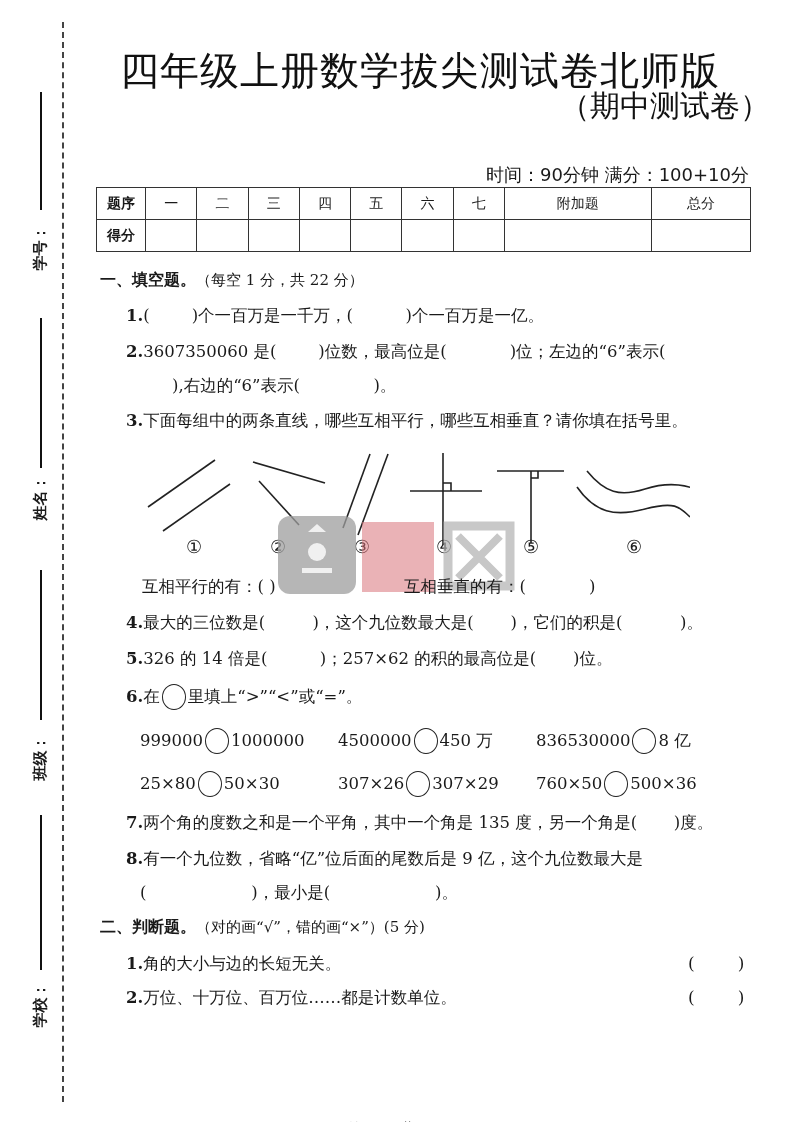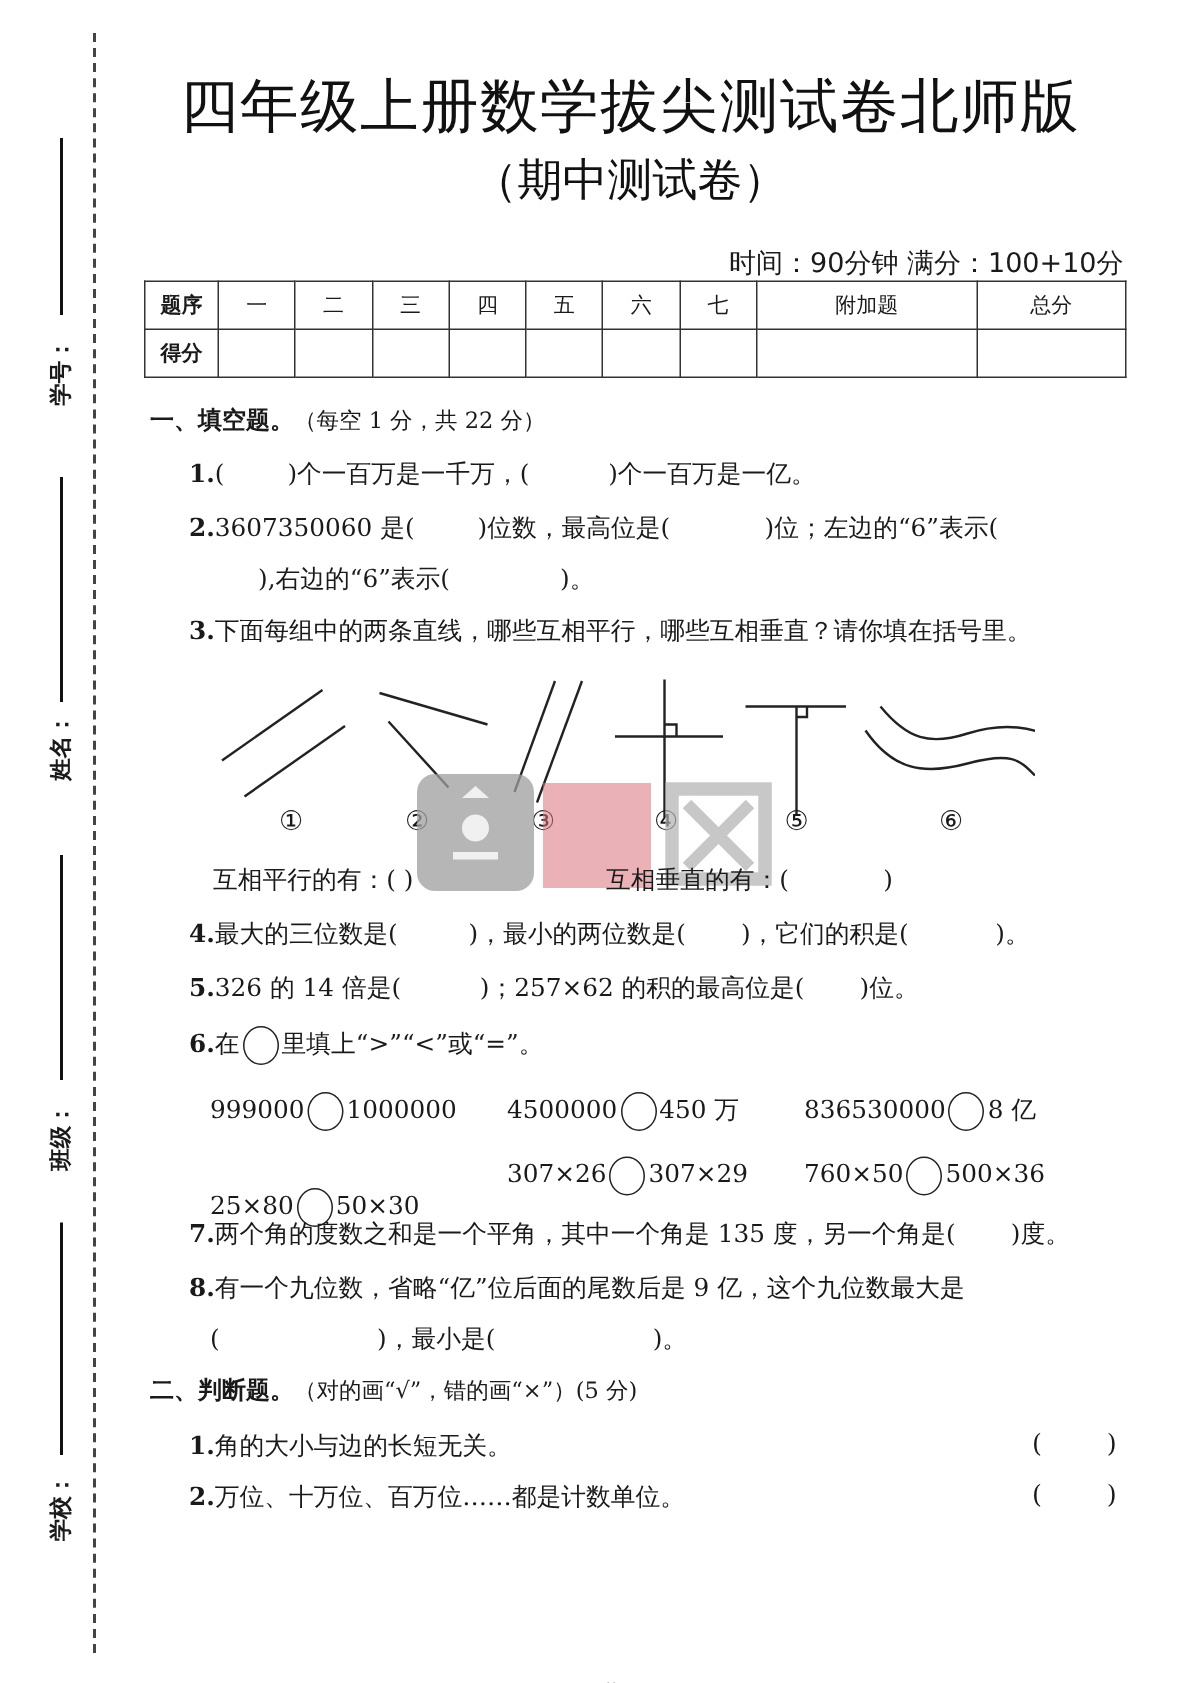--- a/index.html
+++ b/index.html
@@ -18,21 +18,21 @@
     position: absolute; left: 20px; width: 40px; height: 40px;
     font-family: "DejaVu Sans", sans-serif; font-size: 15px; font-weight: bold;
     transform: rotate(-90deg); transform-origin: center;
     display: flex; align-items: center; justify-content: center; white-space: nowrap;
   }
   .title {
     position: absolute; left: 70px; width: 700px; top: 44px; text-align: center;
     font-family: "DejaVu Sans", sans-serif; font-size: 39px; letter-spacing: 1px; color: #111;
   }
   .subtitle {
-    position: absolute; left: 70px; width: 700px; top: 100px; text-align: center;
+    position: absolute; left: 70px; width: 700px; top: 86px; text-align: right;
     font-family: "DejaVu Sans", sans-serif; font-size: 30px; color: #111;
   }
   .meta {
     position: absolute; right: 44px; top: 163px;
     font-family: "DejaVu Sans", sans-serif; font-size: 18px;
   }
   table.score {
     position: absolute; left: 96px; top: 187px; width: 655px;
     border-collapse: collapse; font-family: "DejaVu Sans", sans-serif; font-size: 14px;
   }
@@ -167,38 +167,38 @@
   <rect x="24" y="52" width="30" height="5" fill="#fff" opacity="0.8"></rect>
   <polygon points="39,8 30,16 48,16" fill="#fff" opacity="0.8"></polygon>
   <rect x="84" y="6" width="72" height="70" fill="#d9737a" opacity="0.55"></rect>
   <rect x="170" y="10" width="62" height="60" fill="none" stroke="#b0b0b0" stroke-width="9" opacity="0.7"></rect>
   <path d="M 180 20 L 222 62 M 222 20 L 180 62" stroke="#b0b0b0" stroke-width="8" opacity="0.7"></path>
 </svg>
 
 <div class="line" style="top:576px;left:142px">互相平行的有：(            )</div>
 <div class="line" style="top:576px;left:404px;white-space:pre">互相垂直的有：(            )</div>
 
-<div class="line q" style="top:612px;white-space:pre"><b>4.</b><span>最大的三位数是(         )，最小的两位数是(       )，它们的积是(           )。</span></div>
+<div class="line q" style="top:612px;white-space:pre"><b>4.</b><span>最大的三位数是(         )，这个九位数最大是(       )，它们的积是(           )。</span></div>
 
 <div class="line q" style="top:648px;white-space:pre"><b>5.</b><span>326 的 14 倍是(          )；257×62 的积的最高位是(       )位。</span></div>
 
 <div class="line q" style="top:684px">
   <b>6.</b><span>在</span><span class="circ"></span><span>里填上“&gt;”“&lt;”或“=”。</span>
 </div>
 
 <div class="line" style="top:728px;left:140px">
   <span>999000</span><span class="circ"></span><span>1000000</span>
 </div>
 <div class="line" style="top:728px;left:338px">
   <span>4500000</span><span class="circ"></span><span>450 万</span>
 </div>
 <div class="line" style="top:728px;left:536px">
   <span>836530000</span><span class="circ"></span><span>8 亿</span>
 </div>
-<div class="line" style="top:792px;left:140px">
+<div class="line" style="top:771px;left:140px">
   <span>25×80</span><span class="circ"></span><span>50×30</span>
 </div>
 <div class="line" style="top:771px;left:338px">
   <span>307×26</span><span class="circ"></span><span>307×29</span>
 </div>
 <div class="line" style="top:771px;left:536px">
   <span>760×50</span><span class="circ"></span><span>500×36</span>
 </div>
 
 <div class="line q" style="top:812px;white-space:pre"><b>7.</b><span>两个角的度数之和是一个平角，其中一个角是 135 度，另一个角是(       )度。</span></div>

